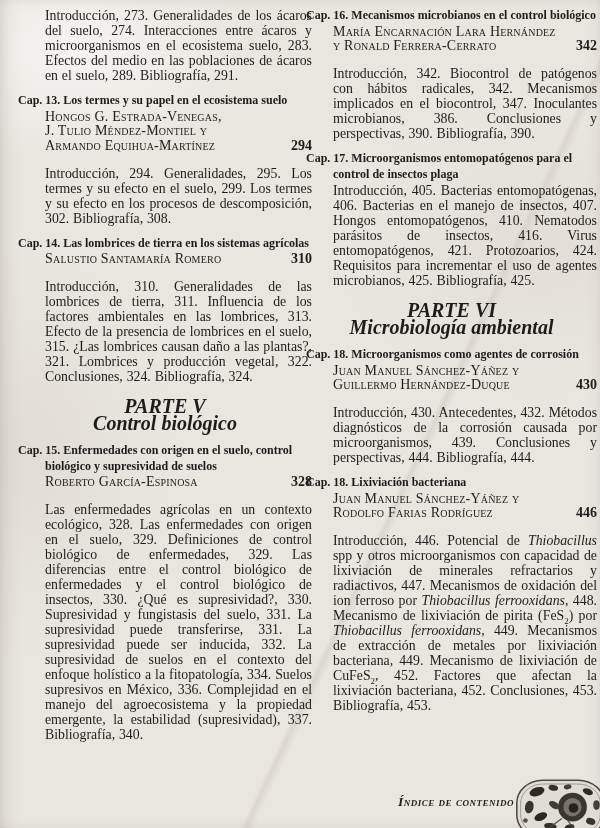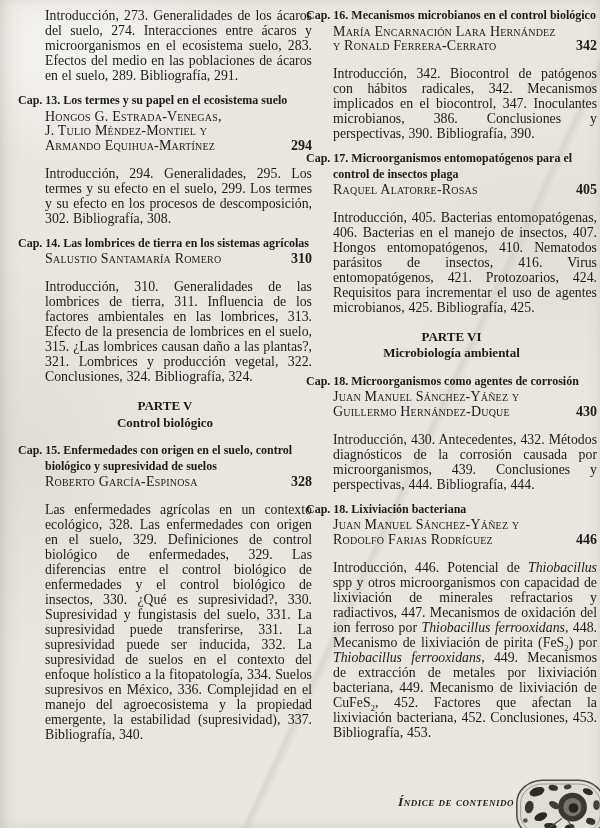--- a/index.html
+++ b/index.html
@@ -53,23 +53,24 @@
     right: 0;
     bottom: 0;
     font-weight: bold;
     font-variant: normal;
     font-size: 14px;
     letter-spacing: 0;
   }
   .part {
     text-align: center;
     font-weight: bold;
-    font-size: 13px;
+    font-size: 20px;
     line-height: 16.5px;
     margin: 14px 0 12px 0;
+    font-style: italic;
   }
   .footer {
     position: absolute;
     right: 86px;
     bottom: 18px;
     font-style: italic;
     font-weight: bold;
     font-variant: small-caps;
     font-size: 13.5px;
     letter-spacing: 0.5px;
@@ -150,24 +151,20 @@
         <div class="author-line">y Ronald Ferrera-Cerrato</div>
         <span class="pageno">342</span>
       </div>
       <p class="para">Introducción, 342. Biocontrol de patógenos con hábitos radicales, 342. Mecanismos implicados en el biocontrol, 347. Inoculantes microbianos, 386. Conclusiones y perspectivas, 390. Bibliografía, 390.</p>
     </div>
 
     <div class="chapter">
       <div class="chap-heading">
         <span>Cap. 17.</span>
         <span>Microorganismos entomopatógenos para el control de insectos plaga</span>
-      </div>
-      <div class="authors">
-        <div class="author-line">Raquel Alatorre-Rosas</div>
-        <span class="pageno">405</span>
       </div>
       <p class="para">Introducción, 405. Bacterias entomopatógenas, 406. Bacterias en el manejo de insectos, 407. Hongos entomopatógenos, 410. Nematodos parásitos de insectos, 416. Virus entomopatógenos, 421. Protozoarios, 424. Requisitos para incrementar el uso de agentes microbianos, 425. Bibliografía, 425.</p>
     </div>
 
     <div class="part">
       <div>PARTE VI</div>
       <div>Microbiología ambiental</div>
     </div>
 
     <div class="chapter">

